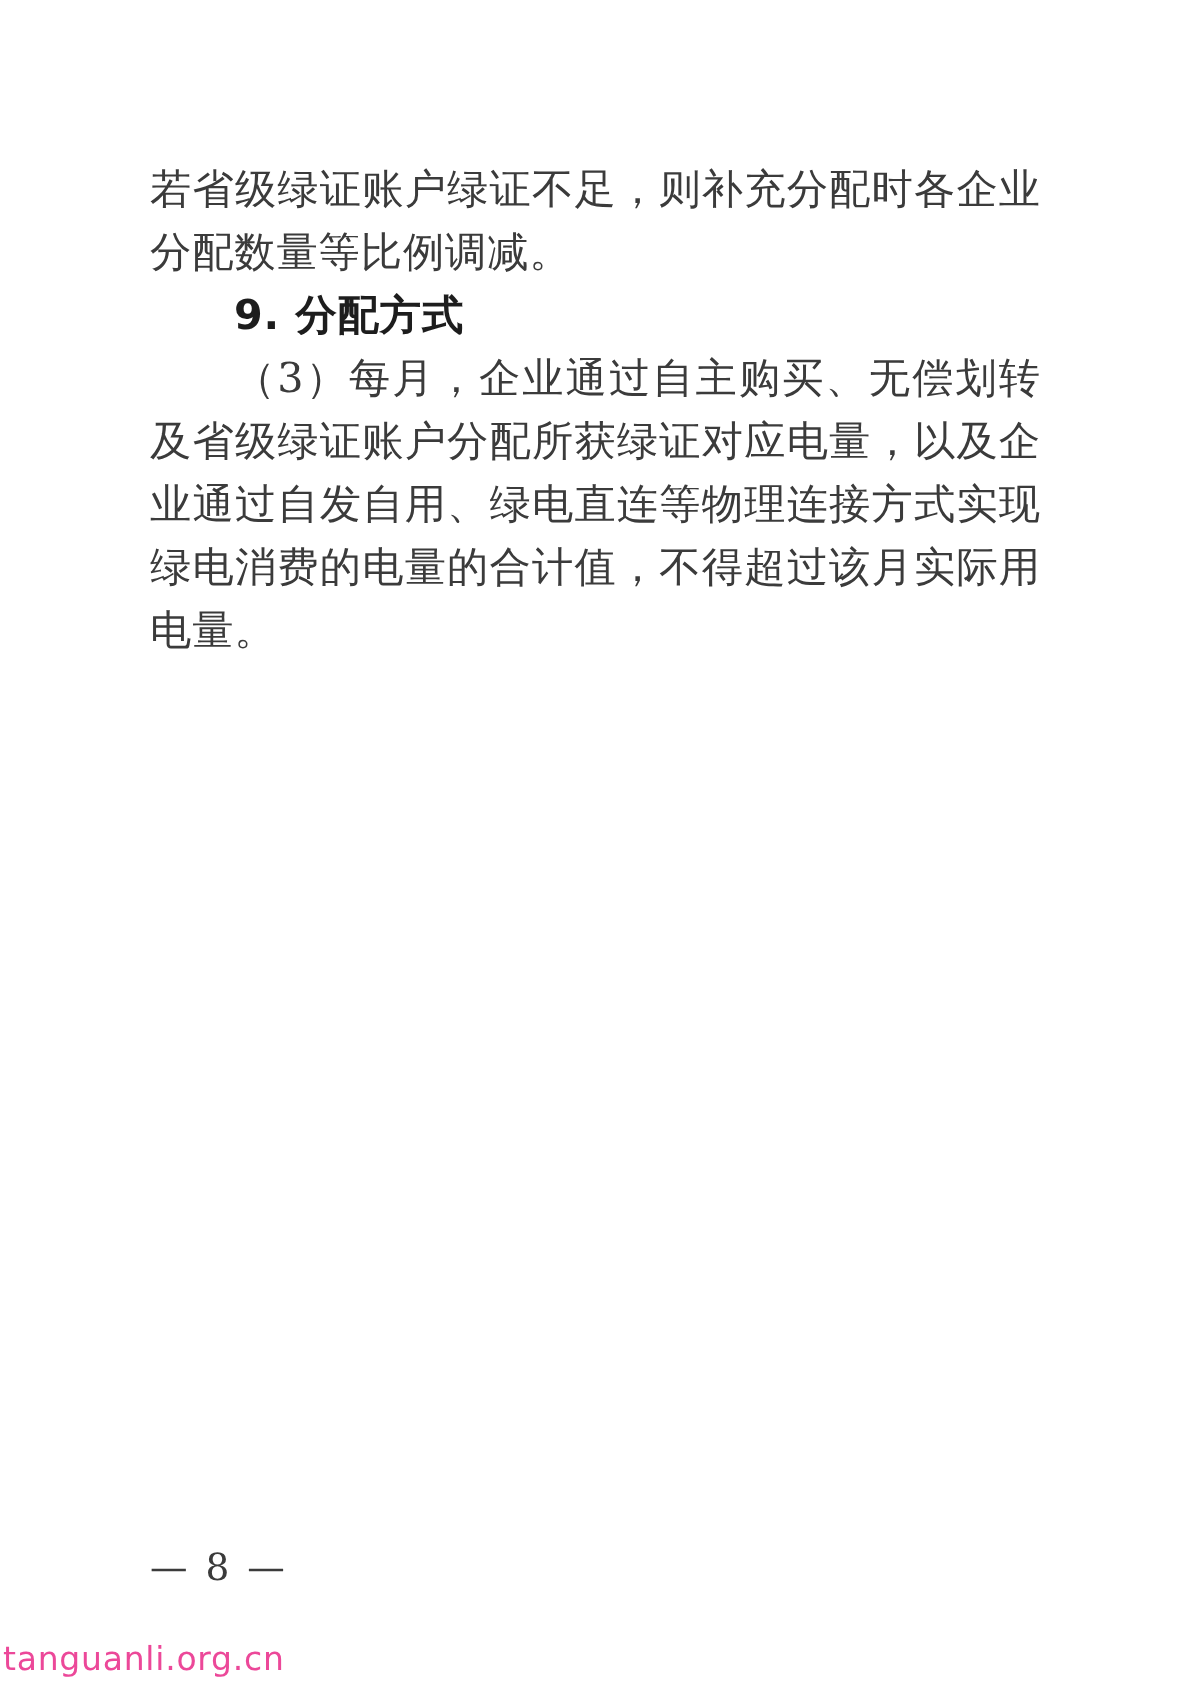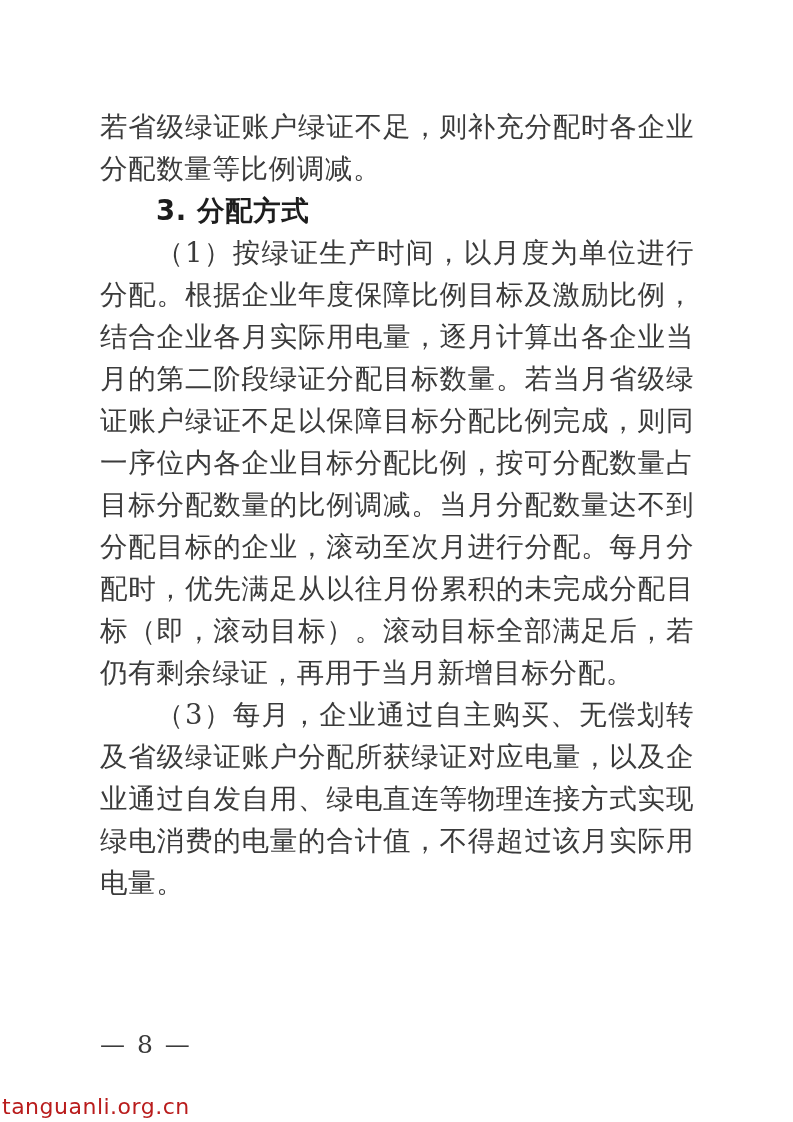--- a/index.html
+++ b/index.html
@@ -71,38 +71,37 @@
     font-family: "DejaVu Serif", "Liberation Serif", serif;
   }
 
   
   #watermark {
     position: absolute;
     left: 2px;
     top: 1094px;
     font-size: 22px;
     line-height: 26px;
-    color: #b91c1c;
+    color: #ec4899;
     font-family: "DejaVu Sans", "Liberation Sans", sans-serif;
     letter-spacing: 0.5px;
     user-select: none;
   }
 </style>
 </head>
 <body>
 
 <div id="page">
 
   <div id="content">
 
     <p class="para">若省级绿证账户绿证不足，则补充分配时各企业分配数量等比例调减。</p>
 
-    <p class="heading">3. 分配方式</p>
+    <p class="heading">9. 分配方式</p>
 
-    <p class="para indent">（1）按绿证生产时间，以月度为单位进行分配。根据企业年度保障比例目标及激励比例，结合企业各月实际用电量，逐月计算出各企业当月的第二阶段绿证分配目标数量。若当月省级绿证账户绿证不足以保障目标分配比例完成，则同一序位内各企业目标分配比例，按可分配数量占目标分配数量的比例调减。当月分配数量达不到分配目标的企业，滚动至次月进行分配。每月分配时，优先满足从以往月份累积的未完成分配目标（即，滚动目标）。滚动目标全部满足后，若仍有剩余绿证，再用于当月新增目标分配。</p>
 
 
     <p class="para indent">（3）每月，企业通过自主购买、无偿划转及省级绿证账户分配所获绿证对应电量，以及企业通过自发自用、绿电直连等物理连接方式实现绿电消费的电量的合计值，不得超过该月实际用电量。</p>
 
   </div>
 
   <div id="page-footer">— 8 —</div>
 
   <div id="watermark">tanguanli.org.cn</div>
 

